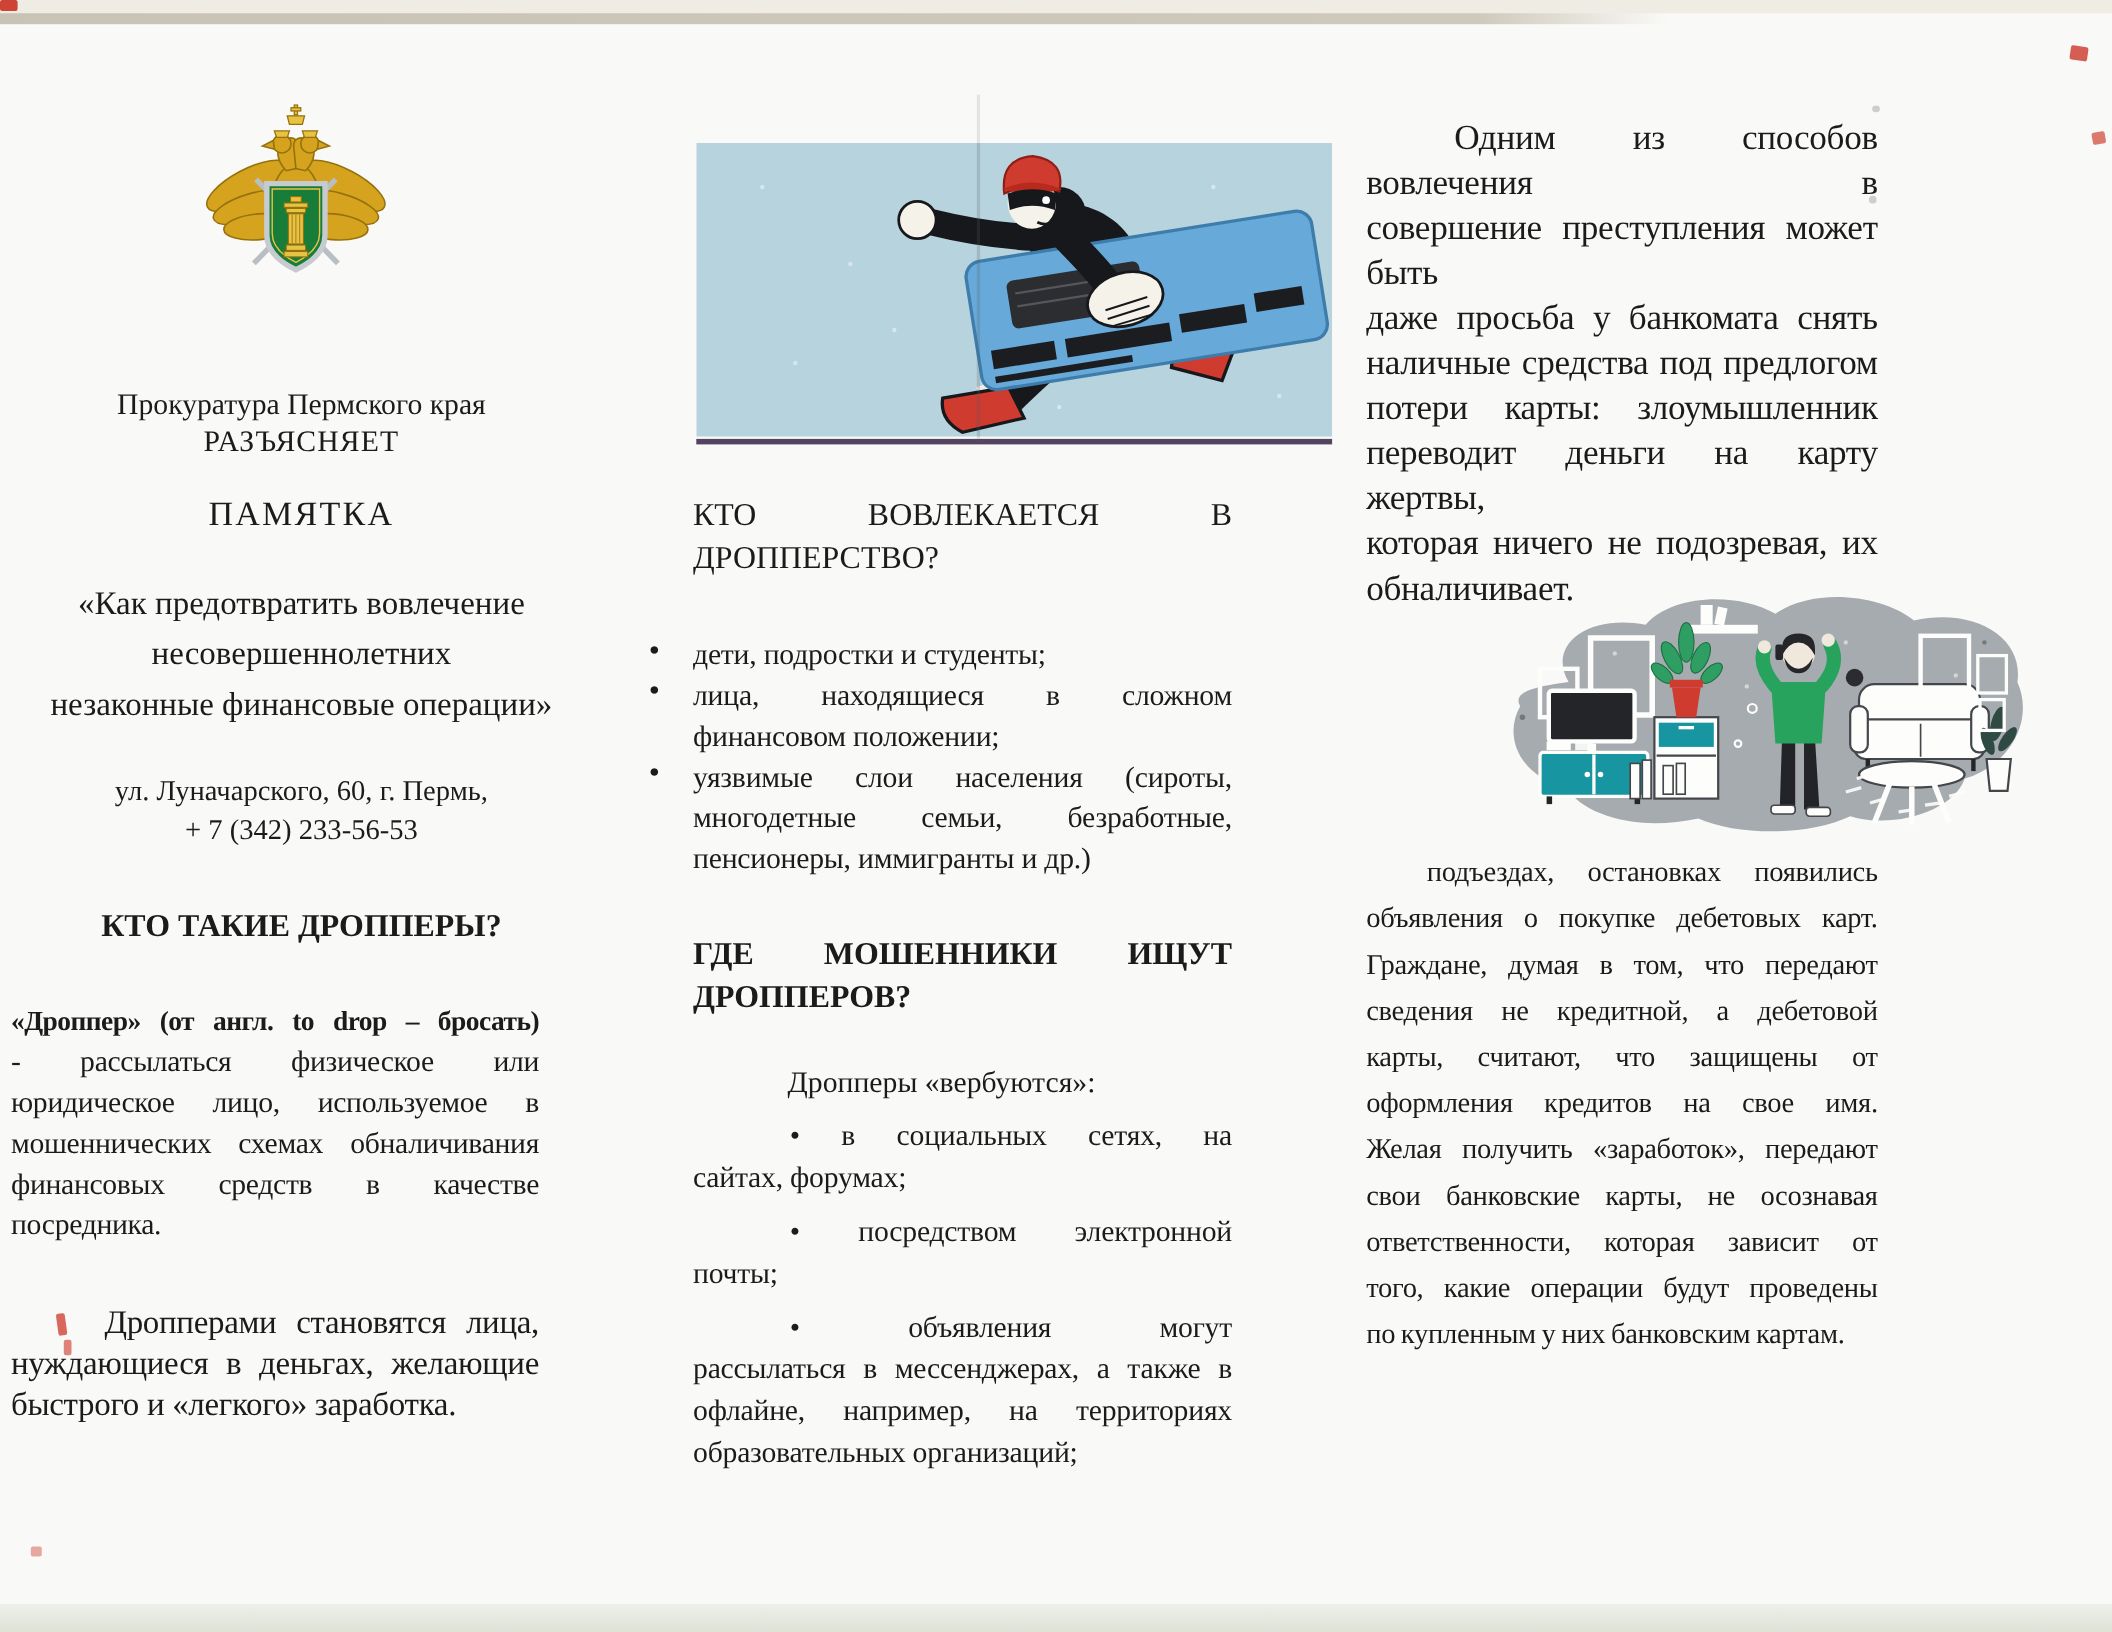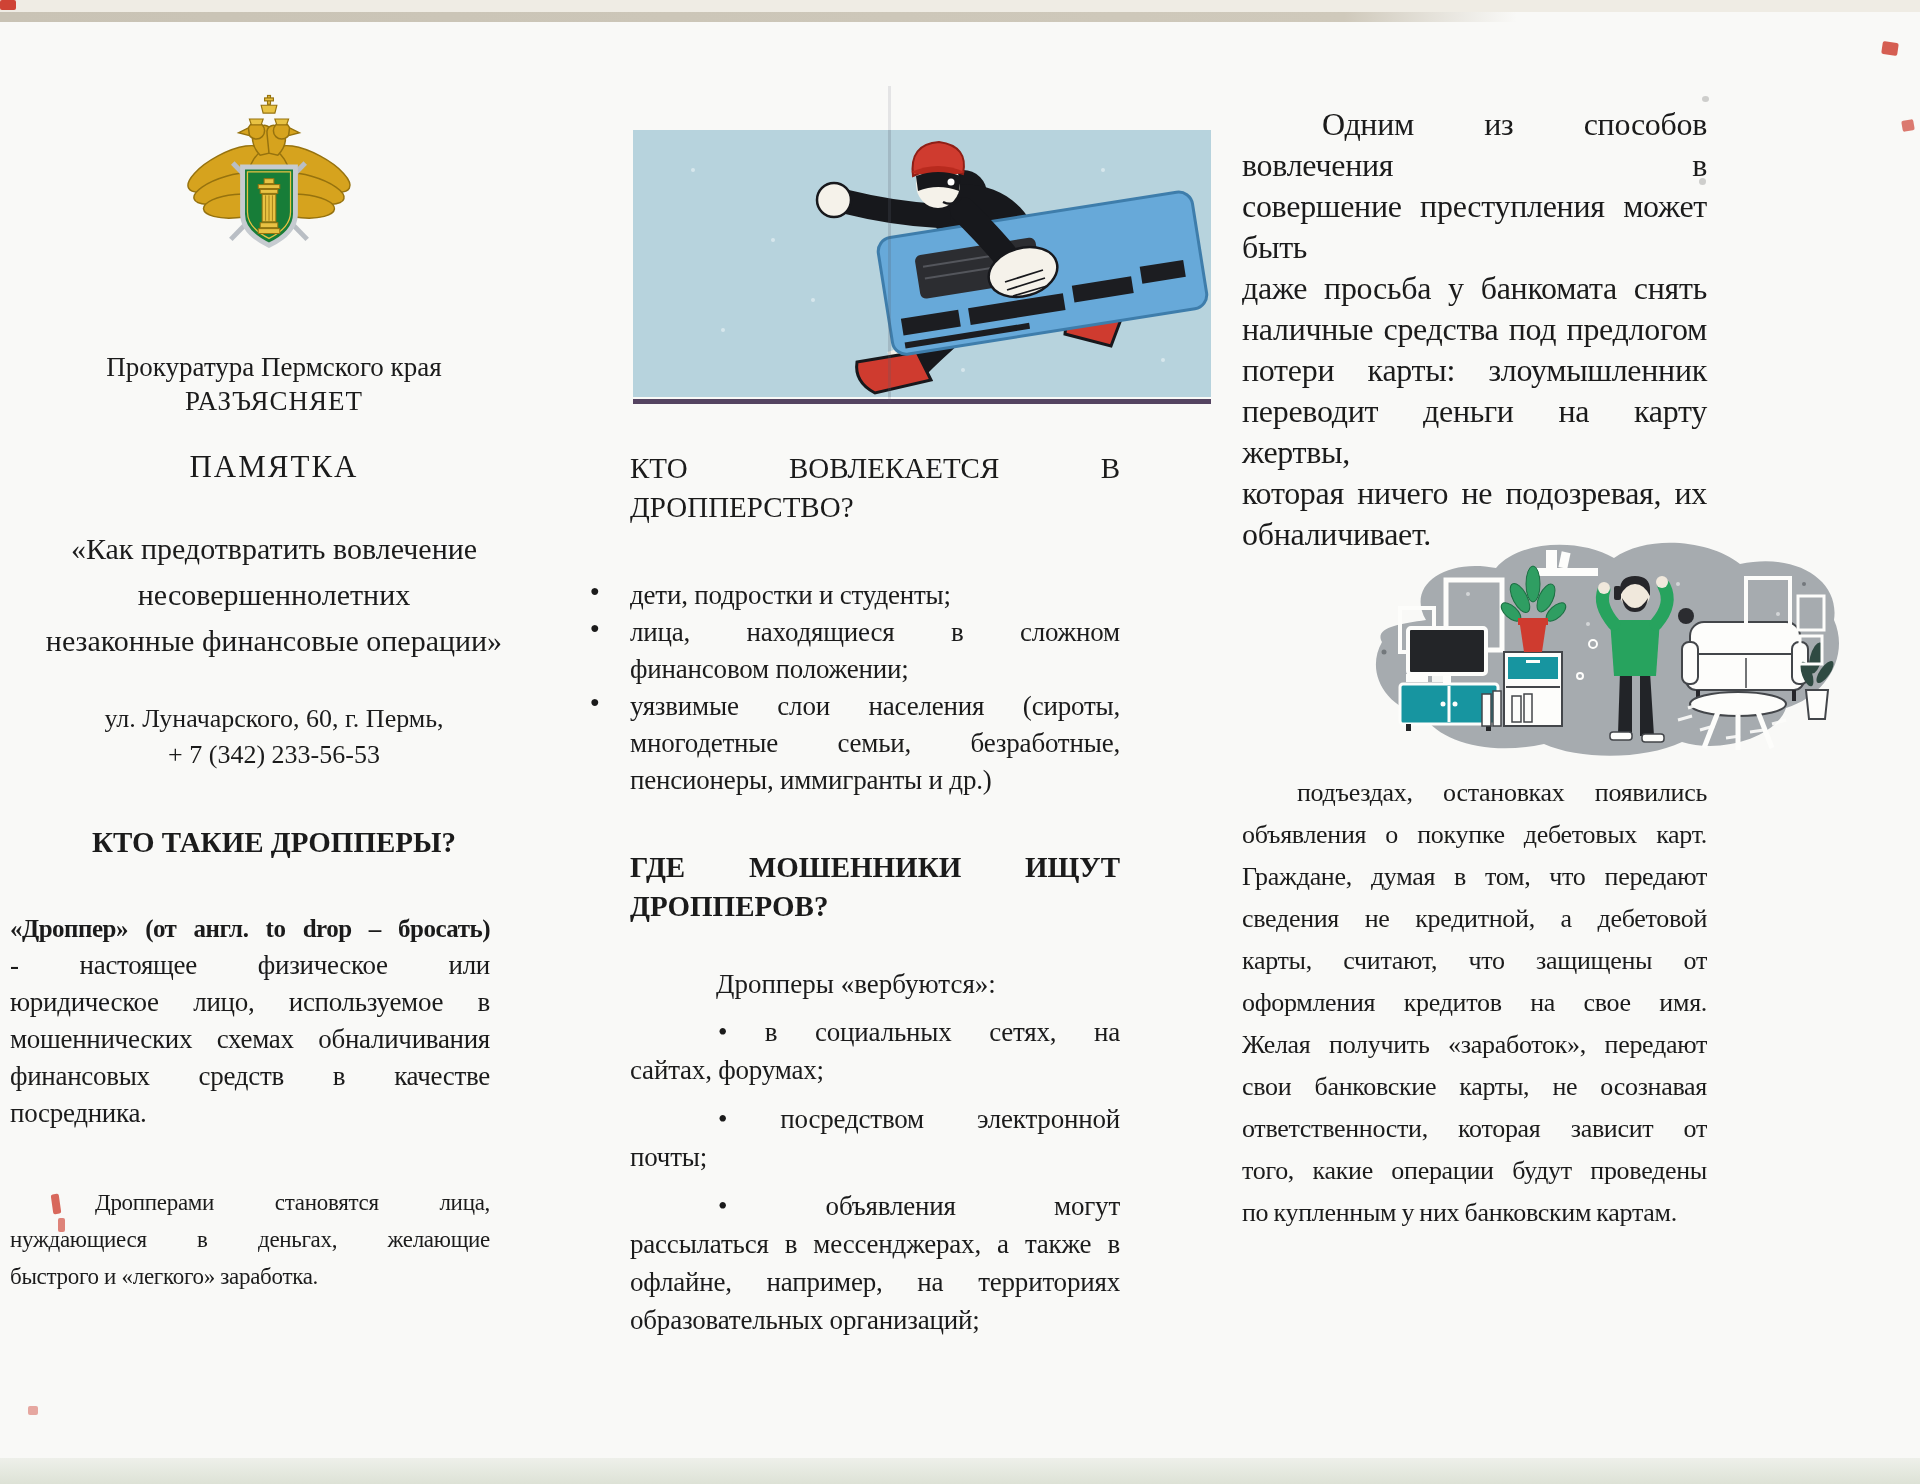--- a/index.html
+++ b/index.html
@@ -26,21 +26,21 @@
   .explains{left:0;top:386px;width:548px;font-size:27px;letter-spacing:1px;}
   .memo{left:0;top:449px;width:548px;font-size:31px;letter-spacing:2px;}
   .title-block{left:-14px;top:526px;width:576px;font-size:30px;}
   .title-block .tline{line-height:46px;text-align:center;}
   .addr-block{left:0;top:701px;width:548px;font-size:26px;}
   .addr-block .tline{line-height:36px;text-align:center;}
   .q1{left:0;top:826px;width:548px;font-size:29px;font-weight:bold;text-align:center;}
   .def{left:10px;top:910px;width:480px;font-size:27px;letter-spacing:-.3px;}
   .def .tline{line-height:37px;}
   .def .tline:first-child{font-weight:bold;font-size:25px;letter-spacing:-.5px;}
-  .lpara{left:10px;top:1184px;width:480px;font-size:23px;letter-spacing:-.3px;}
+  .lpara{left:10px;top:1184px;width:480px;font-size:30px;letter-spacing:-.3px;}
   .lpara .tline{line-height:37px;}
   .lpara .tline:first-child{text-indent:85px;}
   
   .thief-img{left:633px;top:130px;width:578px;height:267px;}
   .img-rule{left:633px;top:399px;width:578px;height:5px;background:#554461;}
   .fold-crease{left:888px;top:86px;width:3px;height:316px;background:rgba(90,95,108,.13);}
   .q2{left:630px;top:449px;width:490px;font-size:29px;font-weight:normal;}
   .q2 .tline{line-height:39px;}
   .who{left:630px;top:577px;width:490px;font-size:27px;letter-spacing:-.2px;list-style:none;margin:0;padding:0;}
   .who .b-item{position:relative;}
@@ -139,21 +139,21 @@
         <div class="tline">несовершеннолетних</div>
         <div class="tline">незаконные финансовые операции»</div>
       </div>
     <div class="abs addr-block">
         <div class="tline">ул. Луначарского, 60, г. Пермь,</div>
         <div class="tline">+ 7 (342) 233-56-53</div>
       </div>
     <div class="abs q1">КТО ТАКИЕ ДРОППЕРЫ?</div>
     <div class="abs def jblock">
         <div class="tline">«Дроппер» (от англ. to drop – бросать)</div>
-        <div class="tline">- настоящее физическое или</div>
+        <div class="tline">- рассылаться физическое или</div>
         <div class="tline">юридическое лицо, используемое в</div>
         <div class="tline">мошеннических схемах обналичивания</div>
         <div class="tline">финансовых средств в качестве</div>
         <div class="tline">посредника.</div>
       </div>
     <div class="abs lpara jblock">
         <div class="tline">Дропперами становятся лица,</div>
         <div class="tline">нуждающиеся в деньгах, желающие</div>
         <div class="tline">быстрого и «легкого» заработка.</div>
       </div>

